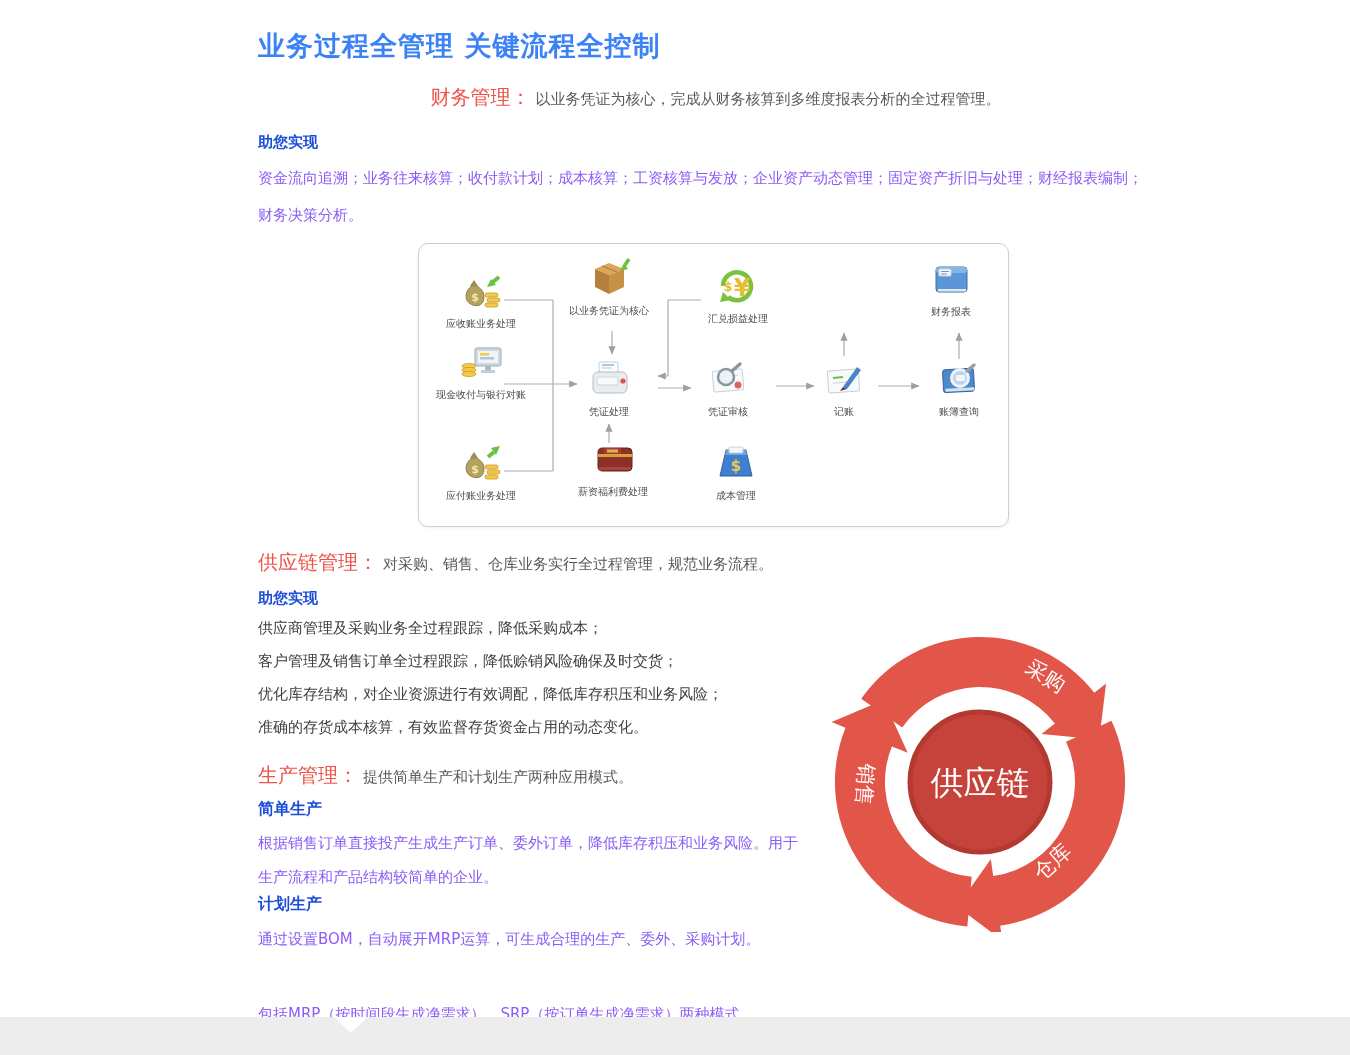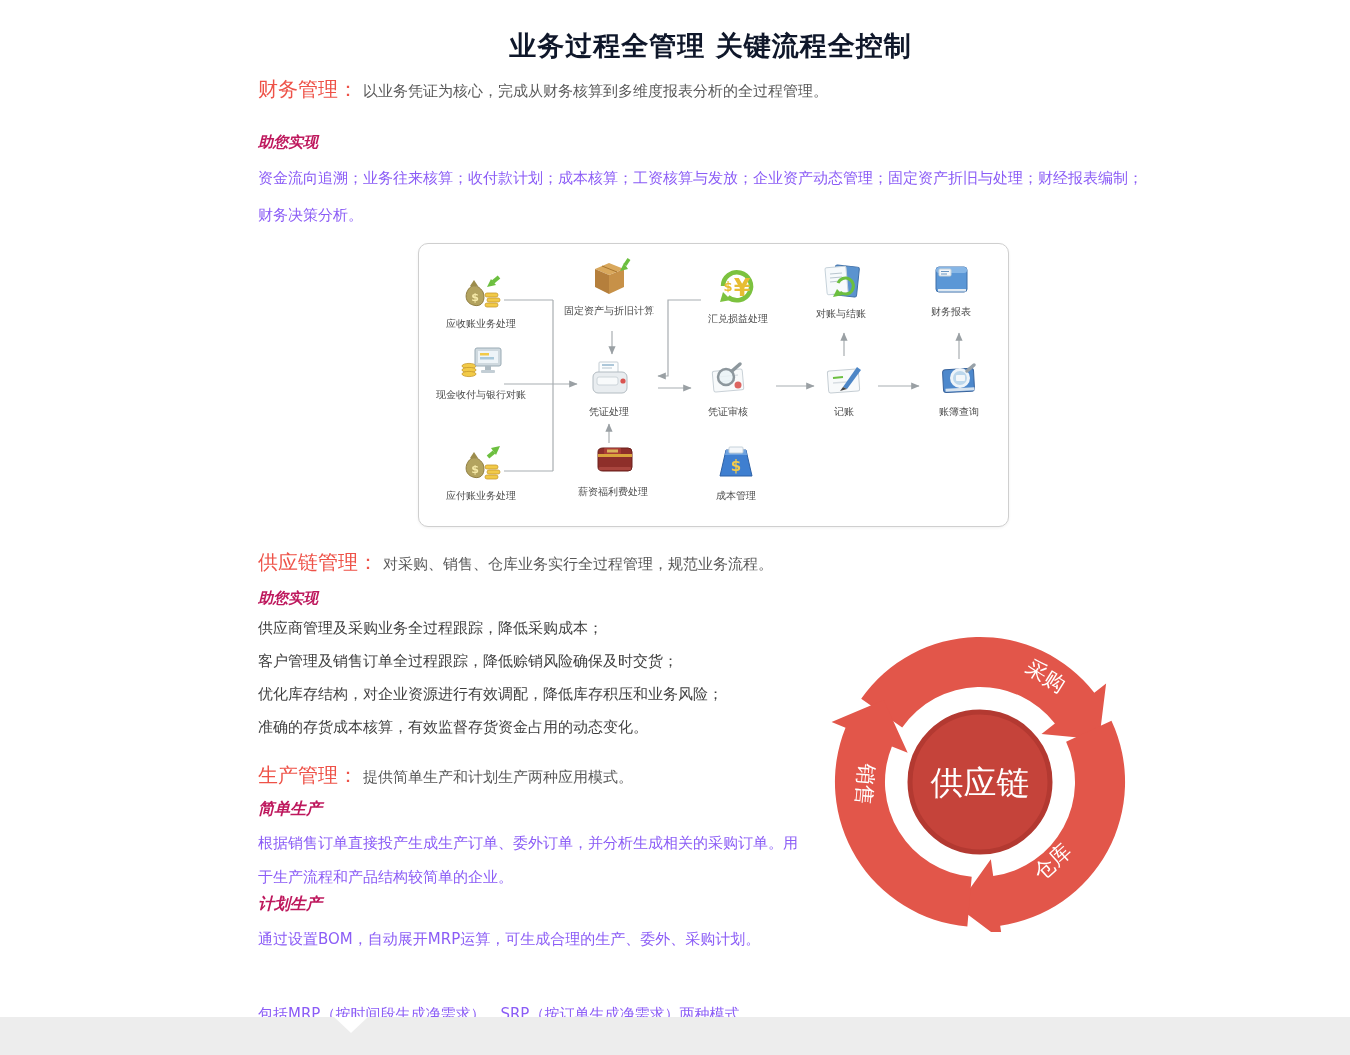--- a/index.html
+++ b/index.html
@@ -1,25 +1,25 @@
 <!DOCTYPE html>
 <html><head>
 <meta charset="utf-8">
 <style>
   html,body{margin:0;padding:0;background:#ffffff;}
   body{font-family:"DejaVu Sans","Liberation Sans",sans-serif;}
   .page{position:relative;width:1350px;height:1055px;background:#fff;overflow:hidden;}
 
   .main-title{position:absolute;top:28px;left:258px;width:905px;margin:0;
-    text-align:center;font-size:27px;font-weight:bold;color:#0f172a;letter-spacing:1px;}
+    font-size:27px;font-weight:bold;color:#3b82f6;letter-spacing:1px;}
 
   .sec-row{position:absolute;left:258px;width:915px;white-space:nowrap;}
   .sec-head{color:#ee5248;font-size:20px;}
   .sec-intro{color:#595959;font-size:15px;}
-  .subhead{position:absolute;left:258px;font-size:15px;font-weight:bold;color:#be185d;font-style:italic;}
+  .subhead{position:absolute;left:258px;font-size:15px;font-weight:bold;color:#1d4ed8;}
   .bodytext{position:absolute;left:258px;margin:0;color:#8b5cf6;font-size:15px;}
 
   
   .flowbox{position:absolute;left:418px;top:243px;width:589px;height:282px;
     background:#fff;border:1px solid #cfcfcf;border-radius:10px;
     box-shadow:0 1px 3px rgba(0,0,0,0.06);}
   .flow-arrows{position:absolute;left:0;top:0;}
   .fnode{position:absolute;width:110px;text-align:center;line-height:0;}
   .fnode .nlabel{display:block;font-size:10px;line-height:13px;color:#4c4c4c;margin-top:2px;}
 
@@ -34,21 +34,21 @@
   .notch{position:absolute;left:334px;top:0;width:0;height:0;
     border-left:17px solid transparent;border-right:17px solid transparent;border-top:16px solid #fff;}
 </style>
 </head>
 <body>
 
 <div class="page">
 
   <h1 class="main-title">业务过程全管理  关键流程全控制</h1>
 
-  <div class="sec-row" style="top:76px;">
+  <div class="sec-row" style="top:84px;text-align:center;">
     <span class="sec-head">财务管理：</span>
     <span class="sec-intro">以业务凭证为核心，完成从财务核算到多维度报表分析的全过程管理。</span>
   </div>
   <div class="subhead" style="top:133px;">助您实现</div>
   <p class="bodytext" style="top:160px;width:895px;line-height:37px;">资金流向追溯；业务往来核算；收付款计划；成本核算；工资核算与发放；企业资产动态管理；固定资产折旧与处理；财经报表编制；财务决策分析。</p>
 
   <div class="flowbox">
     <svg class="flow-arrows" width="589" height="282" viewBox="0 0 589 282">
       <defs>
         <marker id="ah" markerWidth="9" markerHeight="8" refX="6.5" refY="3" orient="auto">
@@ -89,47 +89,33 @@
 
     <div class="fnode" style="left:135px;top:12px;">
       <svg width="46" height="46" viewBox="0 0 46 46">
         <polygon points="9,13 23,7 38,13 23,19" fill="#d9a85c"></polygon>
         <polygon points="9,13 23,19 23,38 9,31" fill="#b57f3c"></polygon>
         <polygon points="23,19 38,13 38,31 23,38" fill="#c79148"></polygon>
         <line x1="16" y1="10" x2="31" y2="16" stroke="#a8752f" stroke-width="1"></line>
         <path d="M43 3 L39 9" stroke="#6cbf3f" stroke-width="3.5"></path>
         <polygon points="34,15 42,13 38,7" fill="#6cbf3f"></polygon>
       </svg>
-      <span class="nlabel">固定资产与折旧计算</span>
+      <span class="nlabel">以业务凭证为核心</span>
     </div>
 
     <div class="fnode" style="left:264px;top:20px;">
       <svg width="46" height="46" viewBox="0 0 46 46">
         <path d="M8 22 a14 14 0 1 1 5 11" stroke="#7cc23f" stroke-width="4.5" fill="none"></path>
         <polygon points="8,28 16,36 5,38" fill="#7cc23f"></polygon>
         <text x="27" y="32" font-size="24" font-weight="bold" fill="#e7bd33" text-anchor="middle">¥</text>
         <text x="13" y="27" font-size="13" font-weight="bold" fill="#e7bd33" text-anchor="middle">$</text>
       </svg>
       <span class="nlabel">汇兑损益处理</span>
     </div>
 
-    <div class="fnode" style="left:367px;top:15px;">
-      <svg width="46" height="46" viewBox="0 0 46 46">
-        <rect x="16" y="7" width="24" height="30" rx="2" fill="#5b93cf" stroke="#3f6fa8" transform="rotate(6 28 22)"></rect>
-        <rect x="8" y="8" width="21" height="27" rx="1.5" fill="#f7fafc" stroke="#c6d2da" transform="rotate(-5 18 21)"></rect>
-        <g stroke="#b9c6cf" stroke-width="1.2">
-            <line x1="12" y1="15" x2="24" y2="14"></line>
-            <line x1="12" y1="19" x2="24" y2="18"></line>
-            <line x1="12" y1="23" x2="22" y2="22"></line>
-          </g>
-        <path d="M20 24 a8 8 0 1 1 2 9" stroke="#6cbf3f" stroke-width="3" fill="none"></path>
-        <polygon points="19,30 25,36 15,38" fill="#6cbf3f"></polygon>
-      </svg>
-      <span class="nlabel">对账与结账</span>
-    </div>
 
     <div class="fnode" style="left:477px;top:13px;">
       <svg width="46" height="46" viewBox="0 0 46 46">
         <rect x="8" y="10" width="31" height="25" rx="3" fill="#5b97d6" stroke="#3f6fa8"></rect>
         <rect x="8" y="10" width="31" height="6" rx="3" fill="#86b6e6"></rect>
         <rect x="11" y="12" width="12" height="7" rx="1" fill="#f4f7fa" stroke="#c6d2da"></rect>
         <line x1="13" y1="14.5" x2="21" y2="14.5" stroke="#6b97c2" stroke-width="1"></line>
         <line x1="13" y1="17" x2="19" y2="17" stroke="#6b97c2" stroke-width="1"></line>
         <rect x="10" y="32" width="28" height="2.5" fill="#dfe9f2"></rect>
       </svg>
@@ -247,21 +233,21 @@
     <p>客户管理及销售订单全过程跟踪，降低赊销风险确保及时交货；</p>
     <p>优化库存结构，对企业资源进行有效调配，降低库存积压和业务风险；</p>
     <p>准确的存货成本核算，有效监督存货资金占用的动态变化。</p>
   </div>
 
   <div class="sec-row" style="top:762px;">
     <span class="sec-head">生产管理：</span>
     <span class="sec-intro">提供简单生产和计划生产两种应用模式。</span>
   </div>
   <div class="subhead" style="top:799px;font-size:16px;">简单生产</div>
-  <p class="bodytext" style="top:826px;width:540px;line-height:34px;">根据销售订单直接投产生成生产订单、委外订单，并分析生成相关的采购订单。用于生产流程和产品结构较简单的企业。</p>
+  <p class="bodytext" style="top:826px;width:540px;line-height:34px;">根据销售订单直接投产生成生产订单、委外订单，降低库存积压和业务风险。用于生产流程和产品结构较简单的企业。</p>
   <div class="subhead" style="top:894px;font-size:16px;">计划生产</div>
   <p class="bodytext" style="top:922px;width:560px;line-height:35px;">通过设置BOM，自动展开MRP运算，可生成合理的生产、委外、采购计划。</p>
   <p class="bodytext" style="top:957px;width:560px;line-height:35px;margin-top:40px;">包括MRP（按时间段生成净需求），SRP（按订单生成净需求）两种模式。</p>
 
   <svg class="cycle" width="300" height="300" viewBox="0 0 300 300">
     <defs>
       <path id="cyc-arc" d="M31.2 66.8 A145 145 0 0 1 264.3 60.7 L276.1 51.4 L269.2 107.6 L211.5 102 L224.9 91.5 A95 95 0 0 0 72.2 95.5 Z"></path>
     </defs>
     <g>
       <use href="#cyc-arc" fill="#e2564a"></use>

